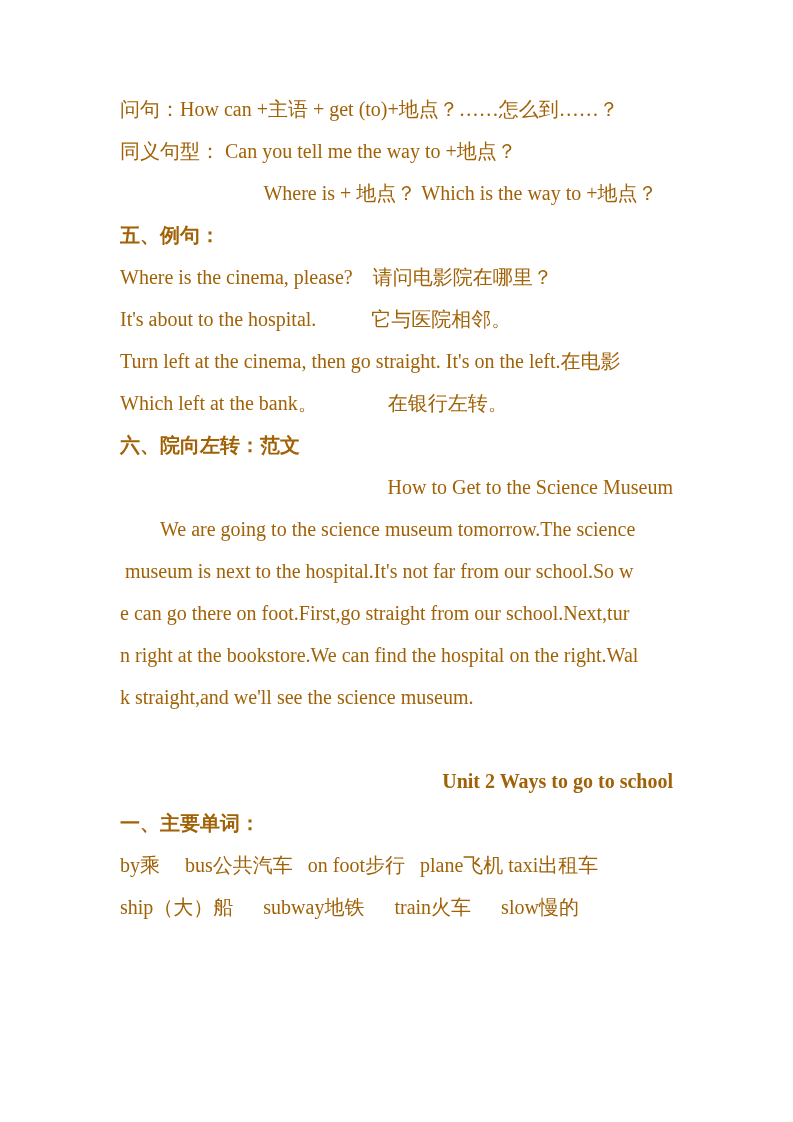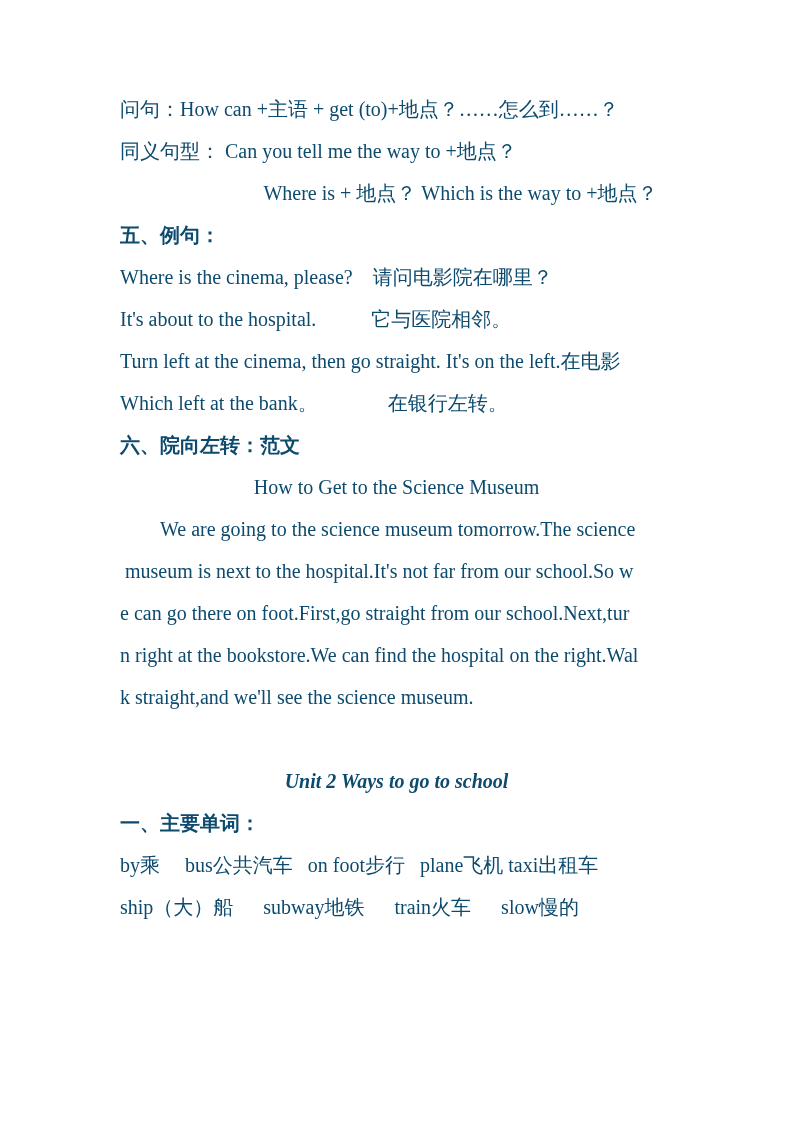--- a/index.html
+++ b/index.html
@@ -13,24 +13,24 @@
   .page {
     width: 793px;
     height: 1122px;
     background: #ffffff;
     padding: 88px 100px 0 120px;
   }
   .line {
     font-size: 20px;
     line-height: 42px;
     white-space: pre-wrap;
-    color: #0c4a6e;
+    color: #a16207;
   }
   .line.bold { font-weight: bold; }
-  .line.center { text-align: center; padding-right: 20px; }
+  .line.center { text-align: right; padding-right: 20px; }
 </style>
 </head>
 <body>
 
 <div class="page">
   <div>
       <div class="line">问句：How can +主语 + get (to)+地点？……怎么到……？</div>
       <div class="line">同义句型： Can you tell me the way to +地点？</div>
       <div class="line" style="padding-left: 108px; text-align: center;">Where is + 地点？ Which is the way to +地点？</div>
       <div class="line bold">五、例句：</div>
@@ -38,18 +38,18 @@
       <div class="line">It's about to the hospital.           它与医院相邻。</div>
       <div class="line">Turn left at the cinema, then go straight. It's on the left.在电影</div>
       <div class="line">Which left at the bank。              在银行左转。</div>
       <div class="line bold">六、院向左转：范文</div>
       <div class="line center">How to Get to the Science Museum</div>
       <div class="line" style="padding-left: 40px;">We are going to the science museum tomorrow.The science</div>
       <div class="line"> museum is next to the hospital.It's not far from our school.So w</div>
       <div class="line">e can go there on foot.First,go straight from our school.Next,tur</div>
       <div class="line">n right at the bookstore.We can find the hospital on the right.Wal</div>
       <div class="line">k straight,and we'll see the science museum.</div>
-      <div class="line bold center" style="margin-top: 42px; font-style: italic;">Unit 2 Ways to go to school</div>
+      <div class="line bold center" style="margin-top: 42px;">Unit 2 Ways to go to school</div>
       <div class="line bold">一、主要单词：</div>
       <div class="line">by乘     bus公共汽车   on foot步行   plane飞机 taxi出租车</div>
       <div class="line">ship（大）船      subway地铁      train火车      slow慢的</div>
     </div>
 </div>
 
 </body></html>

